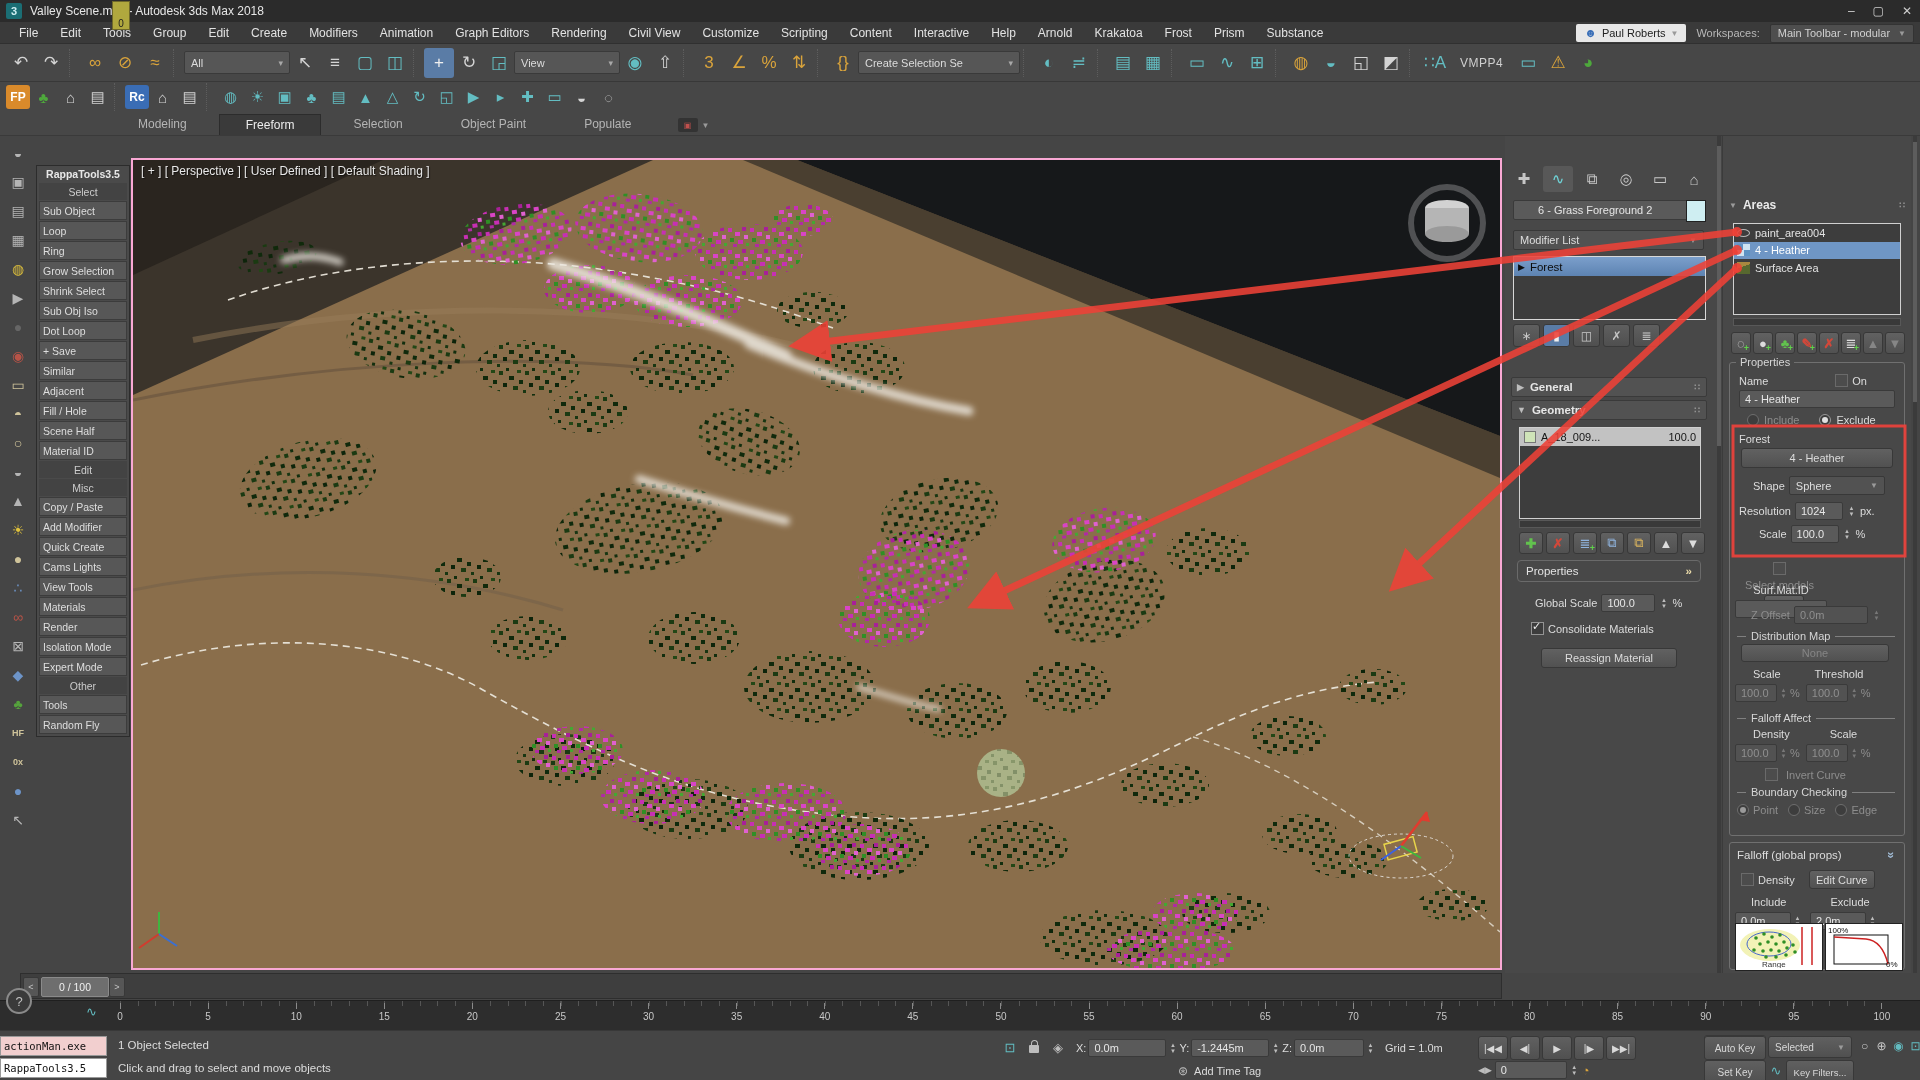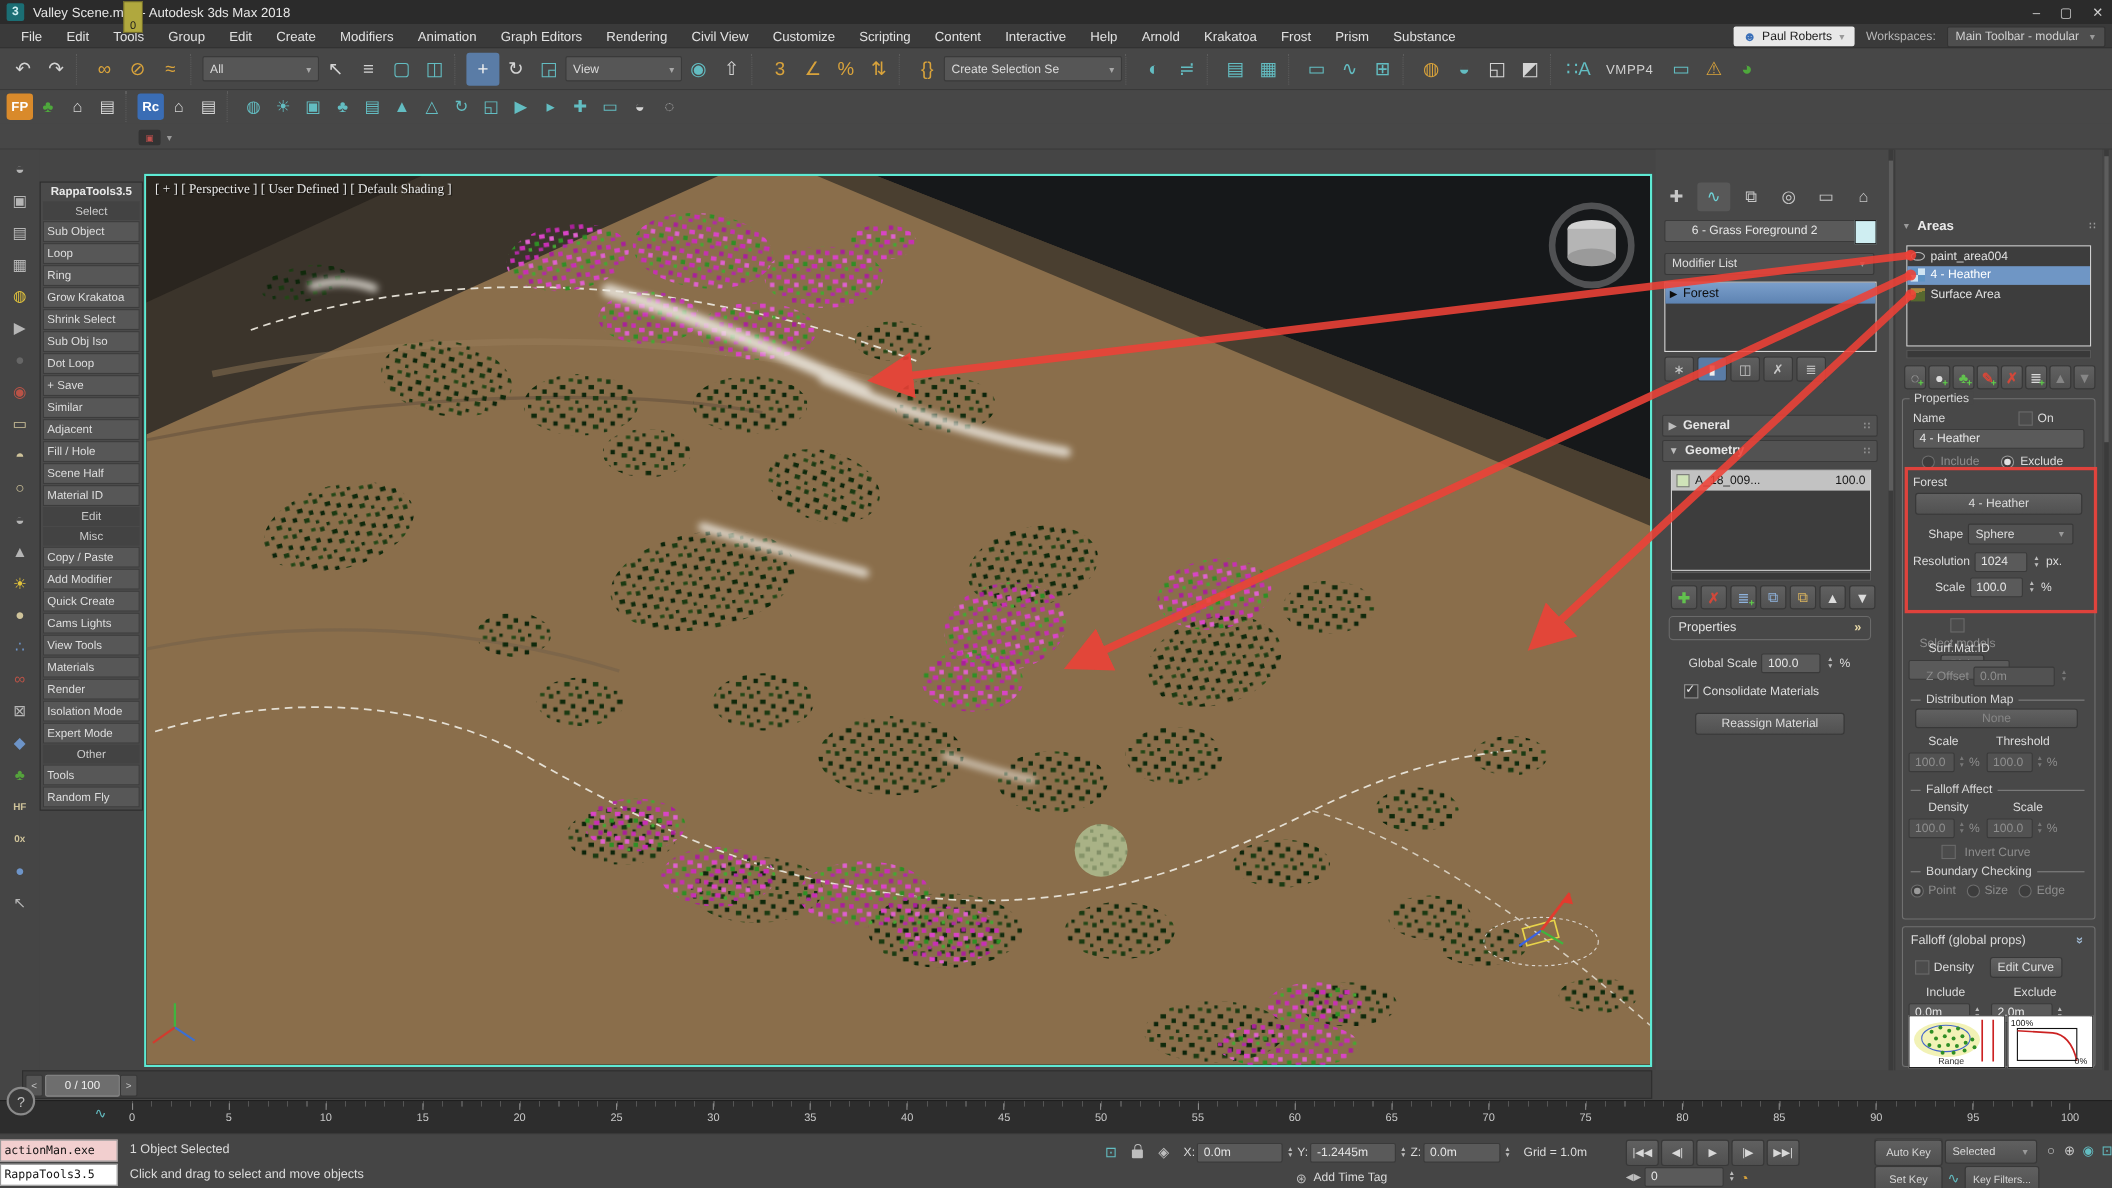--- a/index.html
+++ b/index.html
@@ -50,21 +50,21 @@
   .s-gray{color:#b5b5b5;} .s-dark{color:#666;} .s-red{color:#b85347;} .s-tan{color:#cfc39a;}
   .s-yellow{color:#e0c23c;} .s-blue{color:#6d94c8;} .s-green{color:#55a33c;}
   .lsi.txt{font-size:9px;font-weight:bold;}
   .rappa{left:36px;top:165px;width:94px;background:#4a4a4a;border:1px solid #2c2c2c;padding:2px;box-sizing:border-box;}
   .rp-title{font-size:10.5px;font-weight:bold;color:#e8e8e8;text-align:center;height:14px;}
   .rp-row{height:17px;margin-top:1px;display:flex;align-items:center;font-size:10.5px;}
   .rp-row.itm{background:#575757;border:1px solid #3c3c3c;color:#dedede;padding-left:3px;}
   .rp-row.hdr{justify-content:center;color:#cccccc;background:#434343;}
 
   
-  .viewport{left:131px;top:158px;width:1371px;height:812px;border:2px solid #5eead4;background:#000000;box-sizing:border-box;font-family:Liberation Serif, serif;}
+  .viewport{left:131px;top:158px;width:1371px;height:812px;border:2px solid #f9a8d4;background:#a16207;box-sizing:border-box;}
   .vp-label{position:absolute;left:8px;top:4px;color:#e8e8e8;font-size:12px;text-shadow:1px 1px 1px #00000088;z-index:3;}
   .viewport svg{position:absolute;left:0;top:0;}
 
   
   .cmdpanel{left:1505px;top:136px;width:212px;height:837px;background:#484848;}
   .cp-tabs{position:absolute;left:4px;top:30px;display:flex;gap:4px;}
   .ctab{width:30px;height:26px;display:flex;align-items:center;justify-content:center;font-size:15px;color:#c6c6c6;}
   .ctab.active{background:#585858;border-radius:3px;color:#6fd2d6;}
   .fld{background:#5a5a5a;border:1px solid #3a3a3a;border-radius:2px;color:#e6e6e6;font-size:11px;display:flex;align-items:center;padding:0 5px;box-sizing:border-box;height:18px;}
   .fld.dis{color:#8f8f8f;background:#525252;}
@@ -274,20 +274,28 @@
       <span class="tbi teal">↻</span>
       <span class="tbi teal">◱</span>
       <span class="tbi teal">▶</span>
       <span class="tbi teal">▸</span>
       <span class="tbi teal">✚</span>
       <span class="tbi teal">▭</span>
       <span class="tbi light">◒</span>
       <span class="tbi light">◌</span>
     </div>
   <div class="abs ribbon">
+    <span style="display:flex;gap:6px;">
+
+    <span class="rtab">Modeling</span>
+        <span class="rtab active">Freeform</span>
+        <span class="rtab">Selection</span>
+        <span class="rtab">Object Paint</span>
+        <span class="rtab">Populate</span>
+      </span>
     <span class="ribbon-extra">
       <span class="ribbon-chip">▣</span>
       <span class="caret">▼</span>
     </span>
   </div>
 
   <div class="abs leftstrip">
 
   <span class="lsi s-gray">◒</span>
       <span class="lsi s-gray">▣</span>
@@ -316,21 +324,21 @@
     </div>
 
   <div class="abs rappa">
     <div class="rp-title">RappaTools3.5</div>
     <div>
 
     <div class="rp-row hdr">Select</div>
         <div class="rp-row itm">Sub Object</div>
         <div class="rp-row itm">Loop</div>
         <div class="rp-row itm">Ring</div>
-        <div class="rp-row itm">Grow Krakatoa</div>
+        <div class="rp-row itm">Grow Selection</div>
         <div class="rp-row itm">Shrink Select</div>
         <div class="rp-row itm">Sub Obj Iso</div>
         <div class="rp-row itm">Dot Loop</div>
         <div class="rp-row itm">+ Save</div>
         <div class="rp-row itm">Similar</div>
         <div class="rp-row itm">Adjacent</div>
         <div class="rp-row itm">Fill / Hole</div>
         <div class="rp-row itm">Scene Half</div>
         <div class="rp-row itm">Material ID</div>
         <div class="rp-row hdr">Edit</div>

